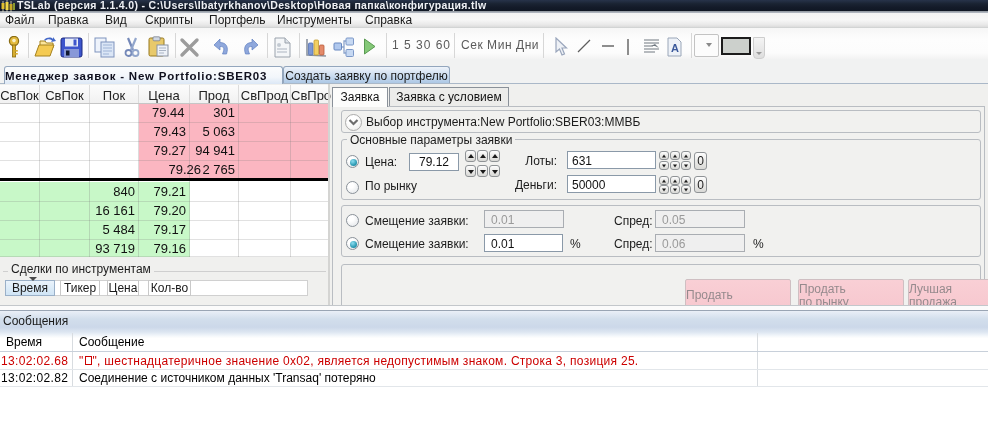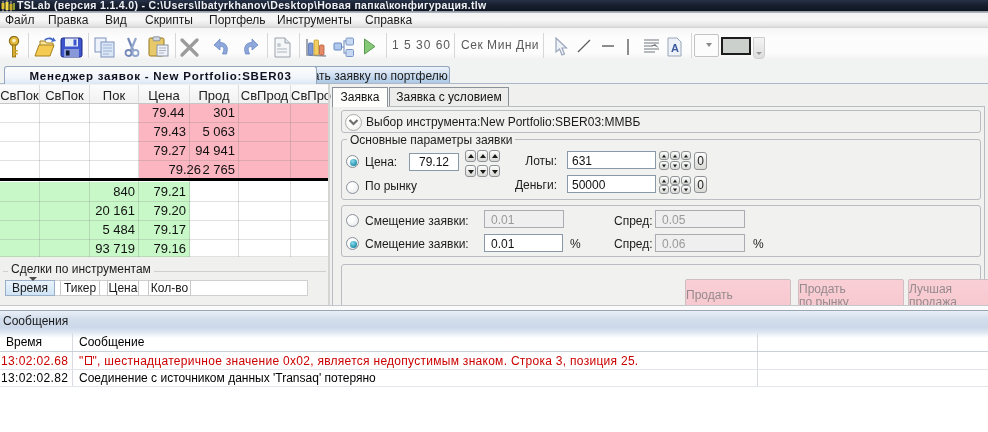--- a/index.html
+++ b/index.html
@@ -19,22 +19,22 @@
 .mi { top:1px; height:14px; line-height:14px; }
 
 #toolbar { left:0; top:28px; width:988px; height:31px;
   background:linear-gradient(#f6f6f6, #fdfdfd 35%, #fcfcfc 80%, #f3f3f3); }
 .tsep { top:5px; width:1px; height:25px; background:#d7d7d7; }
 .ttxt { color:#5a5a5a; font-size:12px; top:10px; }
 
 #tabbar { left:0; top:59px; width:988px; height:25px; background:#f1f2f2; }
 .dtab { top:7px; height:18px; border:1px solid #93a6bd; border-bottom:none;
   border-radius:3px 3px 0 0; font-size:12px; }
-#dtab1 { left:4px; width:313px; background:linear-gradient(#fbfcfd, #f2f6fb 60%, #dbe7f5);
-  font-weight:bold; color:#10101e; z-index:3; text-align:center; line-height:18px;
+#dtab1 { left:4px; width:279px; background:linear-gradient(#fbfcfd, #f2f6fb 60%, #dbe7f5);
+  font-weight:bold; color:#10101e; z-index:3; line-height:18px;
   font-size:11.5px; letter-spacing:0.78px; }
 #dtab2 { left:283px; width:167px; background:linear-gradient(#eef3fa, #cfdff1 45%, #a9c5e3);
   color:#1a1a1a; text-align:center; line-height:18px; }
 #tabline { left:0; top:83px; width:988px; height:1px; background:#aab8c8; }
 
 #main { left:0; top:84px; width:988px; height:221px; background:#f0f0ee; overflow:hidden; }
 
 #lp { left:0; top:0; width:330px; height:226px; }
 .obcell { font-size:13px; color:#111; text-align:right; padding-right:4px; line-height:18px; }
 .obhead { font-size:13px; color:#222; text-align:center; line-height:22px;
@@ -276,21 +276,21 @@
       <div class="abs obcell" style="left:190px;top:20px;width:49px">301</div>
       <div class="abs obcell" style="left:139px;top:39px;width:51px">79.43</div>
       <div class="abs obcell" style="left:190px;top:39px;width:49px">5 063</div>
       <div class="abs obcell" style="left:139px;top:58px;width:51px">79.27</div>
       <div class="abs obcell" style="left:190px;top:58px;width:49px">94 941</div>
       <div class="abs obcell" style="left:139px;top:77px;width:66px">79.26</div>
       <div class="abs obcell" style="left:190px;top:77px;width:49px">2 765</div>
 
       <div class="abs obcell" style="left:90px;top:99px;width:49px">840</div>
       <div class="abs obcell" style="left:139px;top:99px;width:51px">79.21</div>
-      <div class="abs obcell" style="left:90px;top:118px;width:49px">20 161</div>
+      <div class="abs obcell" style="left:90px;top:118px;width:49px">16 161</div>
       <div class="abs obcell" style="left:139px;top:118px;width:51px">79.20</div>
       <div class="abs obcell" style="left:90px;top:137px;width:49px">5 484</div>
       <div class="abs obcell" style="left:139px;top:137px;width:51px">79.17</div>
       <div class="abs obcell" style="left:90px;top:156px;width:49px">93 719</div>
       <div class="abs obcell" style="left:139px;top:156px;width:51px">79.16</div>
 
       <div class="abs" style="left:3px;top:187px;width:323px;height:1px;background:#cfcfcf"></div>
       <div class="abs lbl" style="left:8px;top:178px;background:#f0f0ee;padding:0 3px">Сделки по инструментам</div>
       <div class="abs" style="left:5px;top:196px;width:303px;height:16px;background:#fff;border:1px solid #d0d0d0"></div>
       <div class="abs ltab" style="left:5px;width:50px;background:linear-gradient(#eaf3fb,#cfe4f5);border:1px solid #9ab0c8">Время</div>

